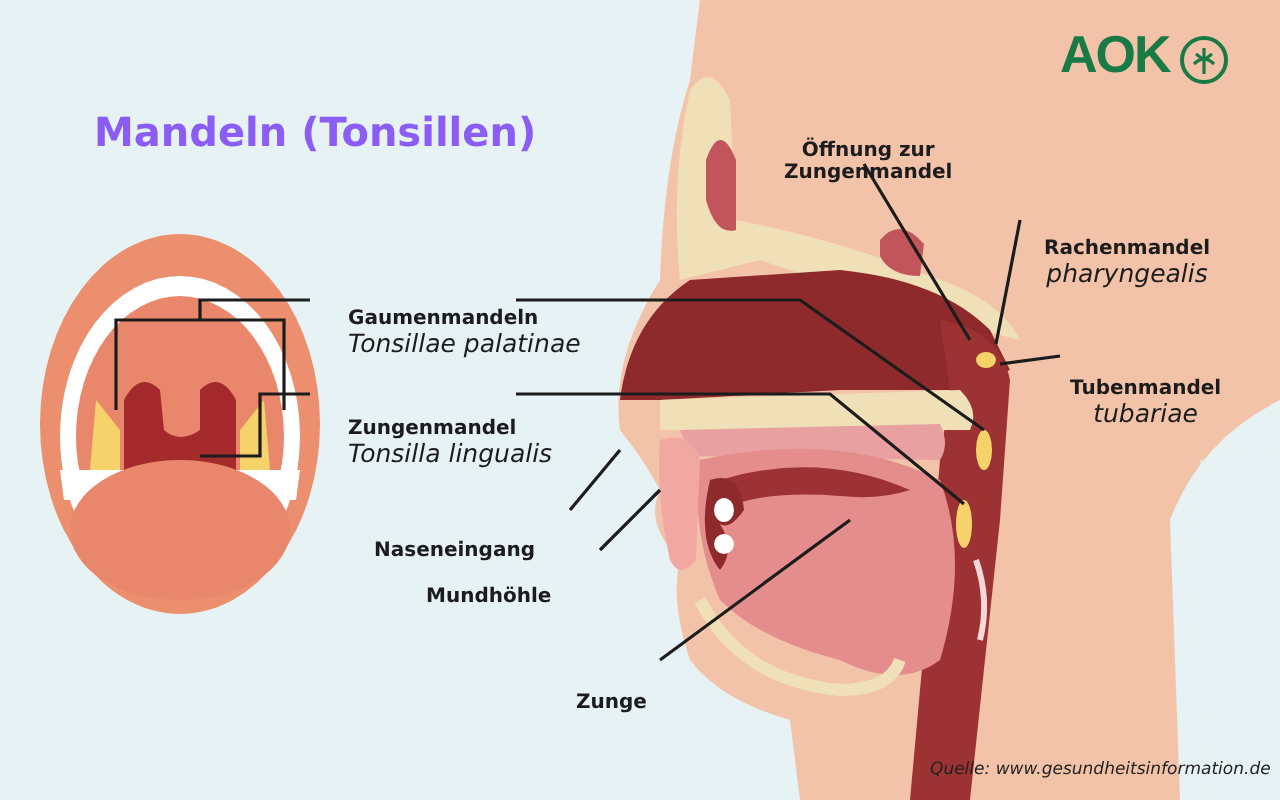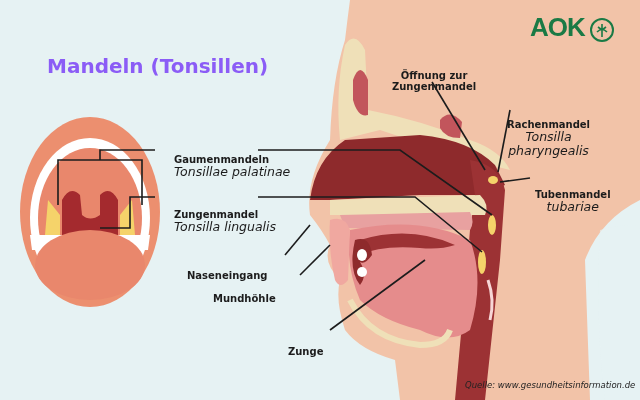--- a/index.html
+++ b/index.html
@@ -98,23 +98,22 @@
 
   <div class="lbl b" style="left:187px;top:251px;">Naseneingang</div>
   <div class="lbl b" style="left:213px;top:274px;">Mundhöhle</div>
   <div class="lbl b" style="left:288px;top:327px;">Zunge</div>
 
   <div class="lbl b center" style="left:392px;top:51px;">
     <div>Öffnung zur</div>
     <div>Zungenmandel</div>
   </div>
 
-  <div class="lbl center" style="left:507px;top:100px;">
+  <div class="lbl center" style="left:522px;top:100px;">
     <div class="b">Rachenmandel</div>
-    <div class="i">Tonsilla</div>
     <div class="i">pharyngealis</div>
   </div>
 
   <div class="lbl center" style="left:535px;top:170px;">
     <div class="b">Tubenmandel</div>
     <div class="i">tubariae</div>
   </div>
 
   <div class="source">Quelle: www.gesundheitsinformation.de</div>
 </div>

